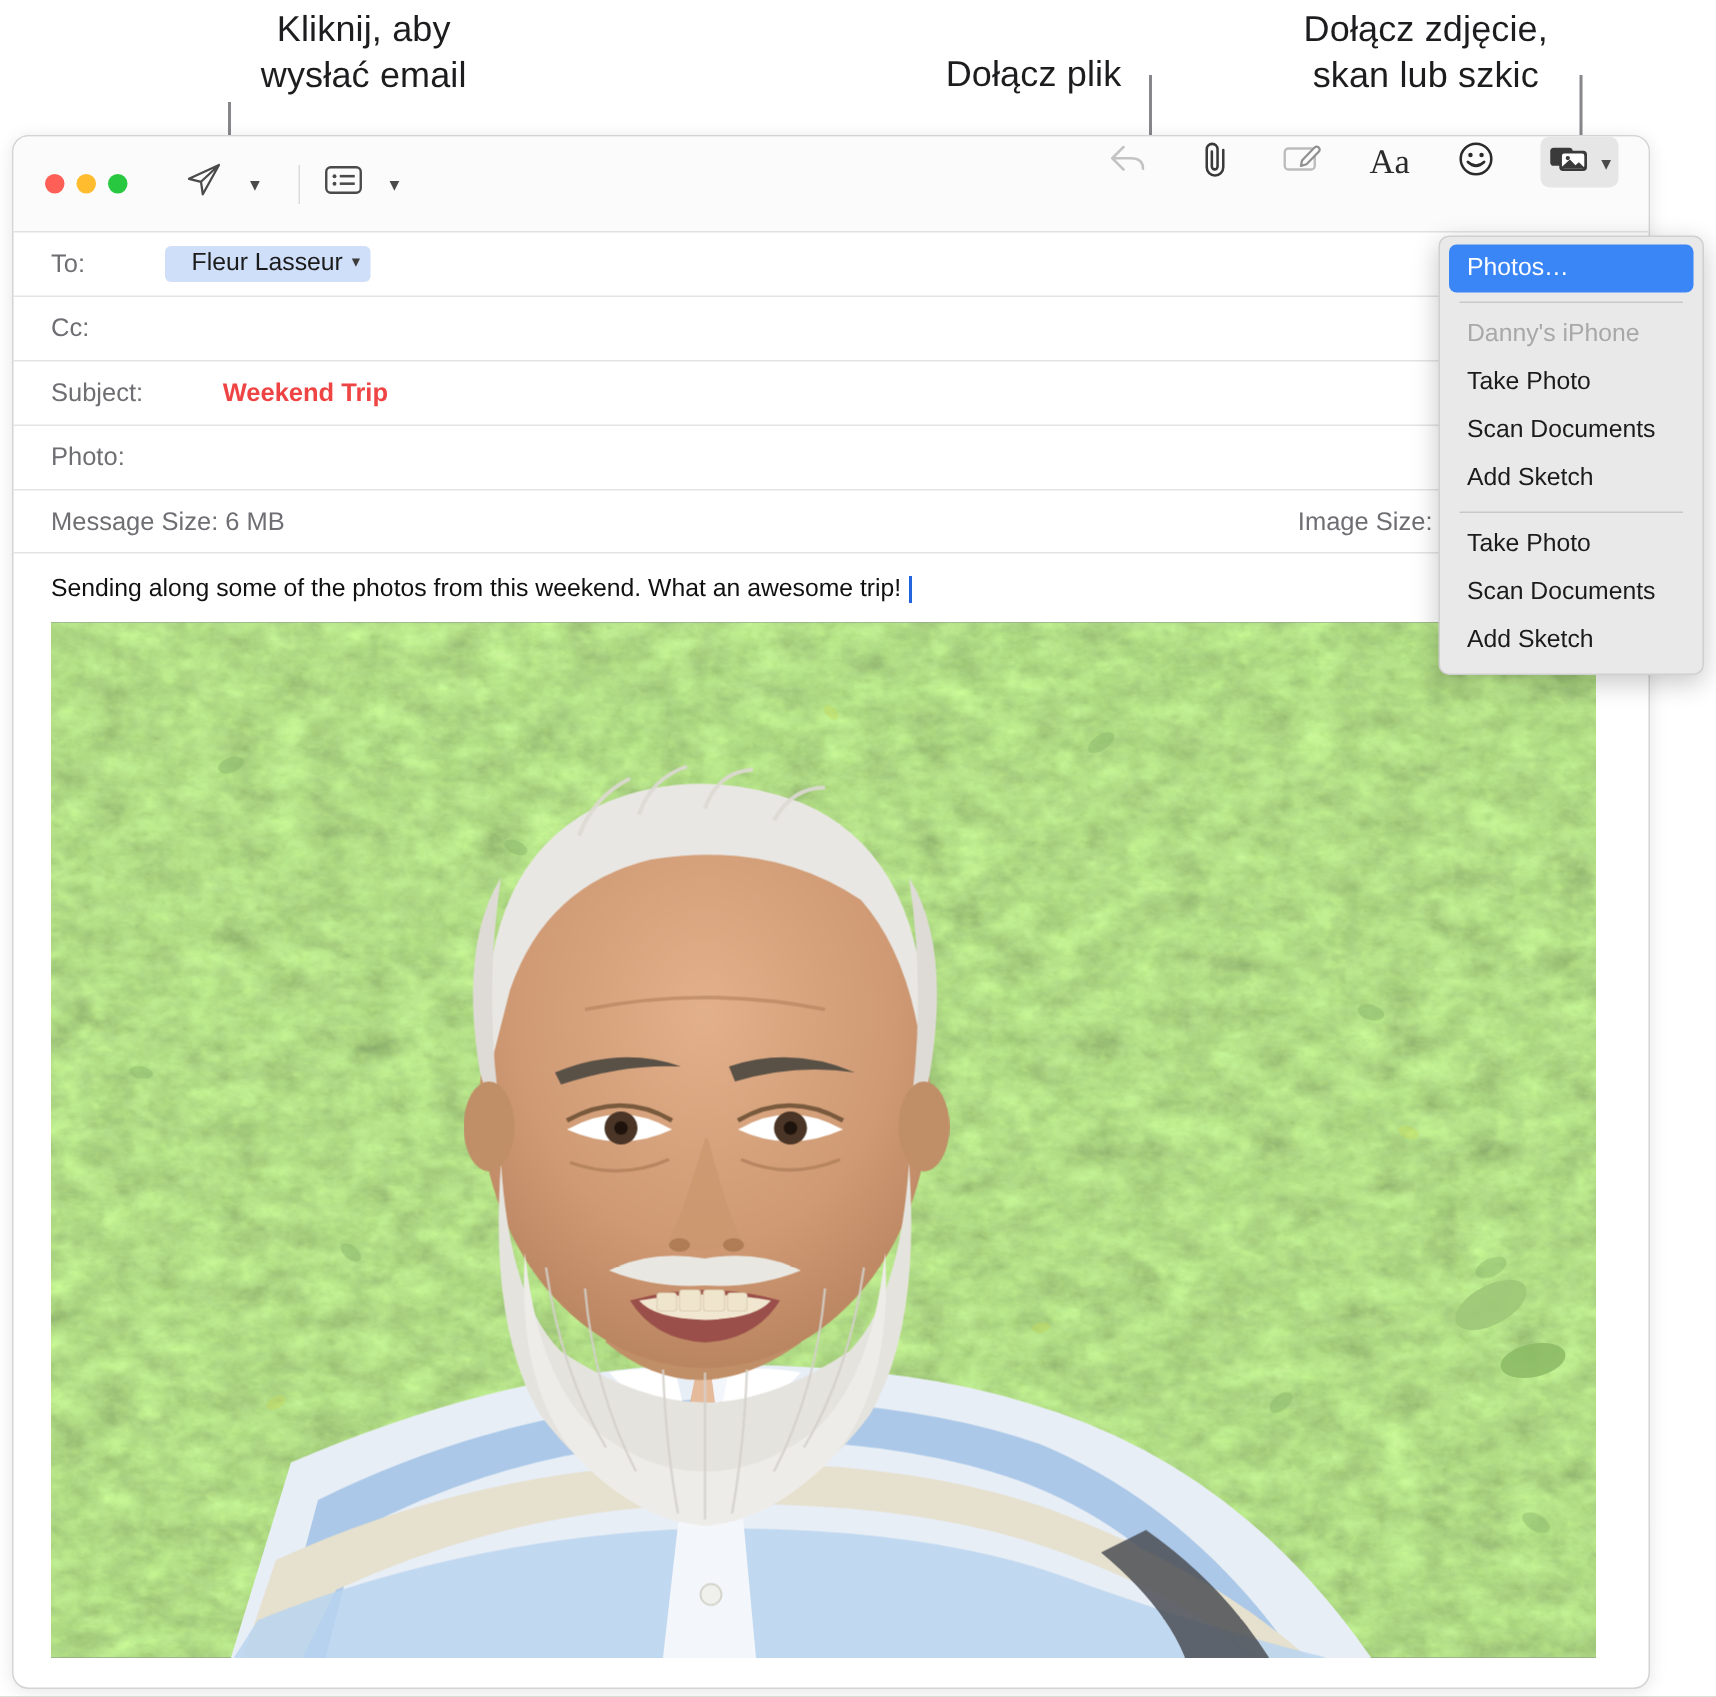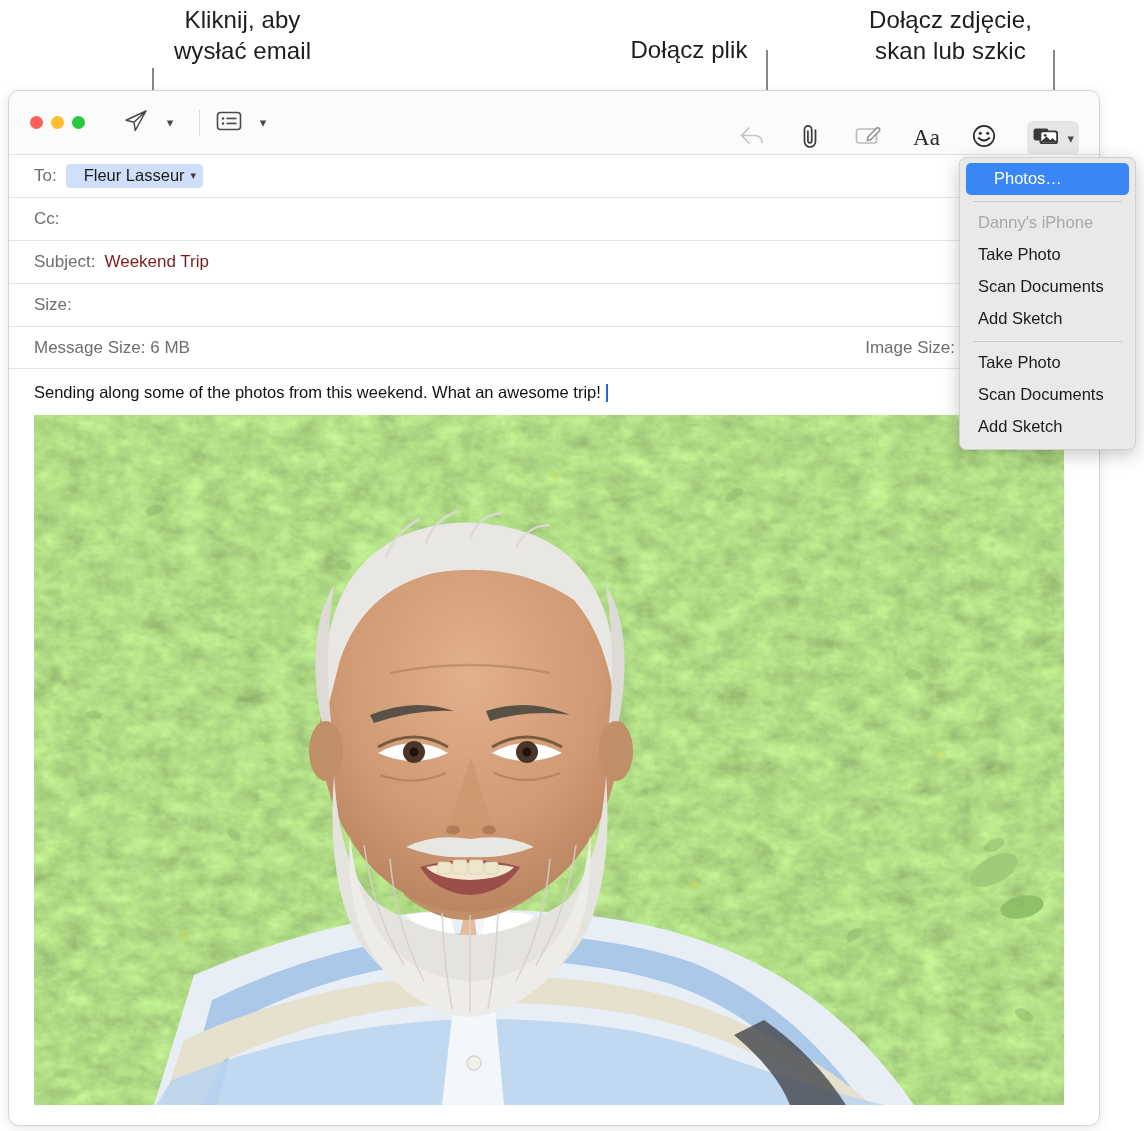--- a/index.html
+++ b/index.html
@@ -60,38 +60,39 @@
     height: 34px; min-width: 30px;
     border-radius: 6px;
     cursor: default;
   }
   .tb-btn.active { background: #e6e6e6; padding: 0 5px; }
   .tb-sep { width: 1px; height: 26px; background: #dcdcdc; margin: 0 10px; }
   .chev { font-size: 13px; color: #4a4a4a; line-height: 1; }
 
   .tb-right {
     position: absolute; right: 20px; top: 0; height: 64px;
-    display: flex; align-items: flex-end; gap: 28px;
+    display: flex; align-items: flex-start; gap: 28px;
   }
   .icon-reply { opacity: 0.38; }
   .icon-markup { opacity: 0.55; }
   .aa { font-size: 23px; color: #2b2b2b; font-family:"Liberation Serif", serif; }
 
   
   .hdr-row {
     position: relative;
     height: 43px;
     display: flex;
     align-items: center;
     border-bottom: 1px solid #e4e4e4;
     padding-left: 25px;
     font-size: 17px;
+    gap: 44px;
   }
   .hdr-label { color: #6e6e73; margin-right: 9px; }
-  .hdr-value { color: #7f1d1d; }
+  .hdr-value { color: #ef4444; font-weight: bold; }
   .chip {
     background: #cfdffa;
     border-radius: 4px;
     padding: 2px 7px 3px 18px;
     font-size: 16.5px;
     color: #1b1b1b;
     display: inline-flex;
     align-items: center;
     gap: 6px;
   }
@@ -159,21 +160,21 @@
     color: #1b1b1b;
     padding: 3px 12px 4px 18px;
     line-height: 25px;
     white-space: nowrap;
   }
   .menu-item.sel {
     background: #3a86f7;
     color: #ffffff;
     margin: 0 6px;
     border-radius: 5px;
-    padding-left: 28px;
+    padding-left: 12px;
   }
   .menu-group {
     font-size: 16.5px;
     color: #a8a8a8;
     padding: 3px 12px 4px 18px;
     line-height: 25px;
   }
   .menu-div {
     height: 1px; background: #c9c9c9; margin: 6px 13px 5px 13px;
   }
@@ -295,21 +296,21 @@
       <span class="hdr-label">Cc:</span>
       <span class="hdr-value"></span>
     </div>
 
     <div class="hdr-row">
       <span class="hdr-label">Subject:</span>
       <span class="hdr-value">Weekend Trip</span>
     </div>
 
     <div class="hdr-row">
-      <span class="hdr-label">Size:</span>
+      <span class="hdr-label">Photo:</span>
     </div>
 
     <div class="hdr-row size">
       <span>Message Size: 6 MB</span>
       <div class="imgsize">
         <span>Image Size:</span>
         <div class="imgsize-btn">
           <span>Actual Size</span>
         </div>
       </div>

